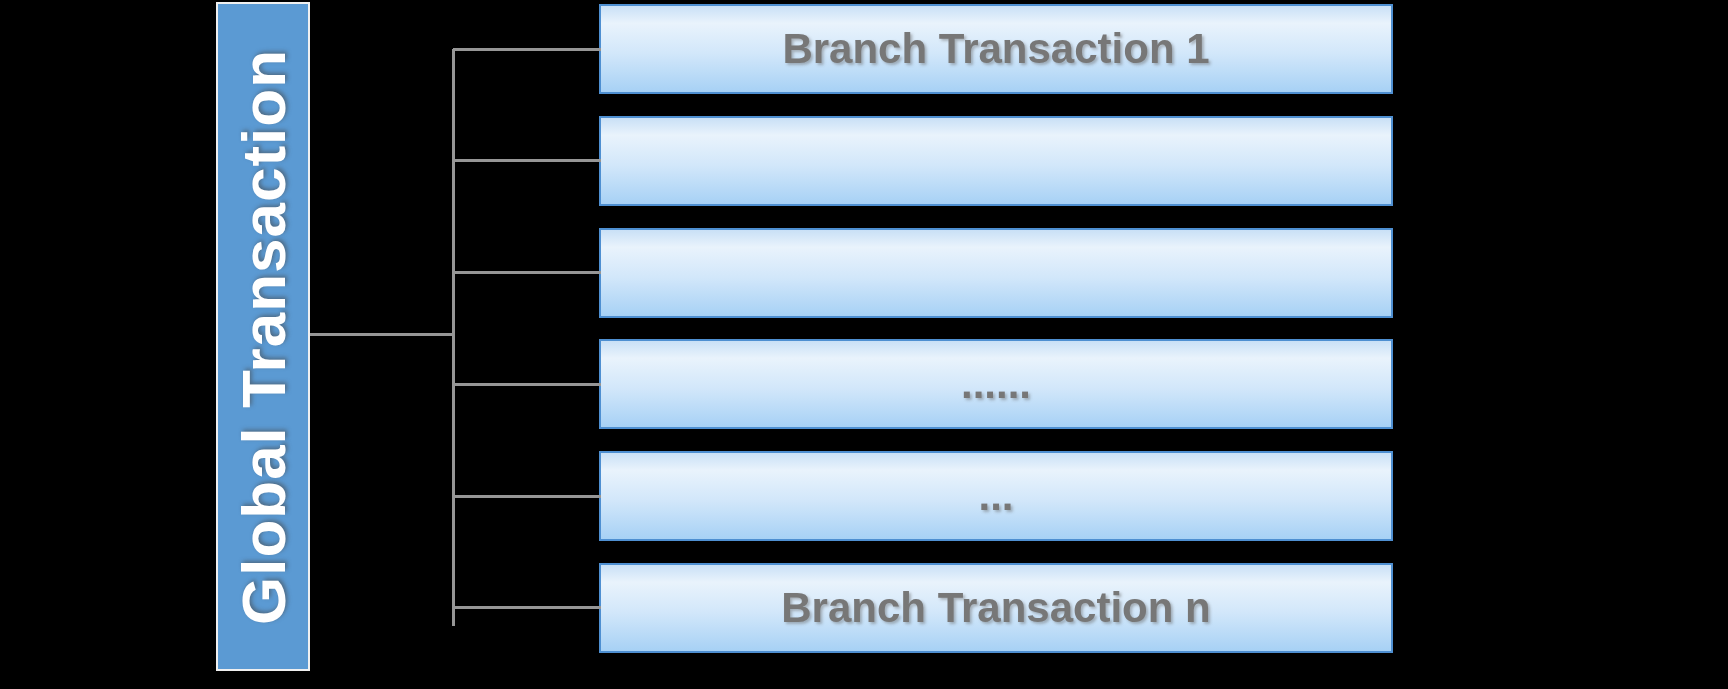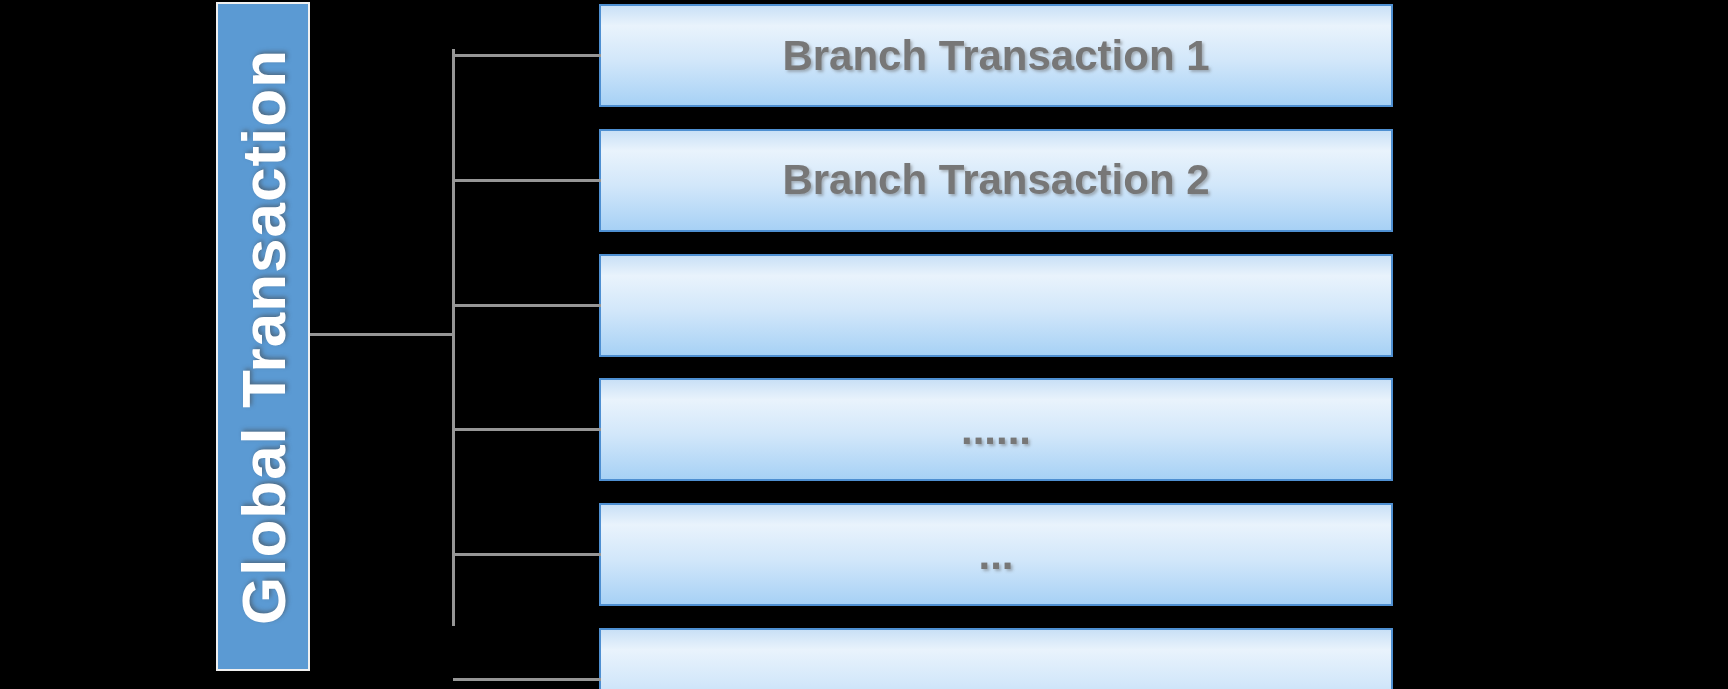--- a/index.html
+++ b/index.html
@@ -70,21 +70,21 @@
     position: absolute;
     left: 599px;
     top: 4px;
     width: 794px;
     display: flex;
     flex-direction: column;
     gap: 21.8px;
   }
   .branch-row {
     position: relative;
-    height: 103px;
+    height: 90px;
     box-sizing: border-box;
     border: 2px solid #4e8fd1;
     background: linear-gradient(180deg,
       #c9e0f6 0%,
       #e9f3fc 20%,
       #d2e7fa 55%,
       #a7d1f5 100%);
     display: flex;
     align-items: center;
     justify-content: center;
@@ -120,35 +120,35 @@
   <div class="connector-spine"></div>
 
   <div class="branch-column">
     <div class="branch-row">
       <div class="branch-connector"></div>
       <span class="branch-label">Branch Transaction 1</span>
     </div>
 
     <div class="branch-row">
       <div class="branch-connector"></div>
-      <span class="branch-label">Branch Transaction 2</span>
     </div>
 
     <div class="branch-row">
       <div class="branch-connector"></div>
     </div>
 
     <div class="branch-row">
       <div class="branch-connector"></div>
       <span class="branch-label">......</span>
     </div>
 
     <div class="branch-row">
       <div class="branch-connector"></div>
       <span class="branch-label">...</span>
     </div>
 
     <div class="branch-row">
       <div class="branch-connector"></div>
+      <span class="branch-label">Branch Transaction n</span>
     </div>
   </div>
 
 </div>
 
 </body></html>

